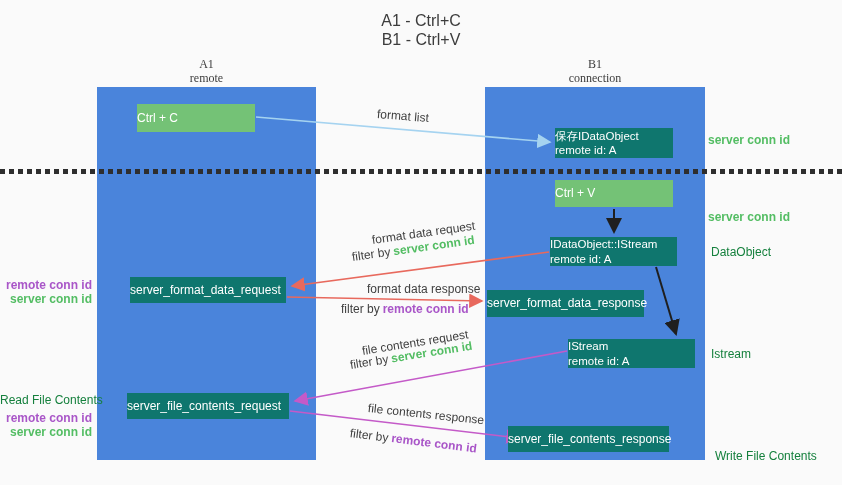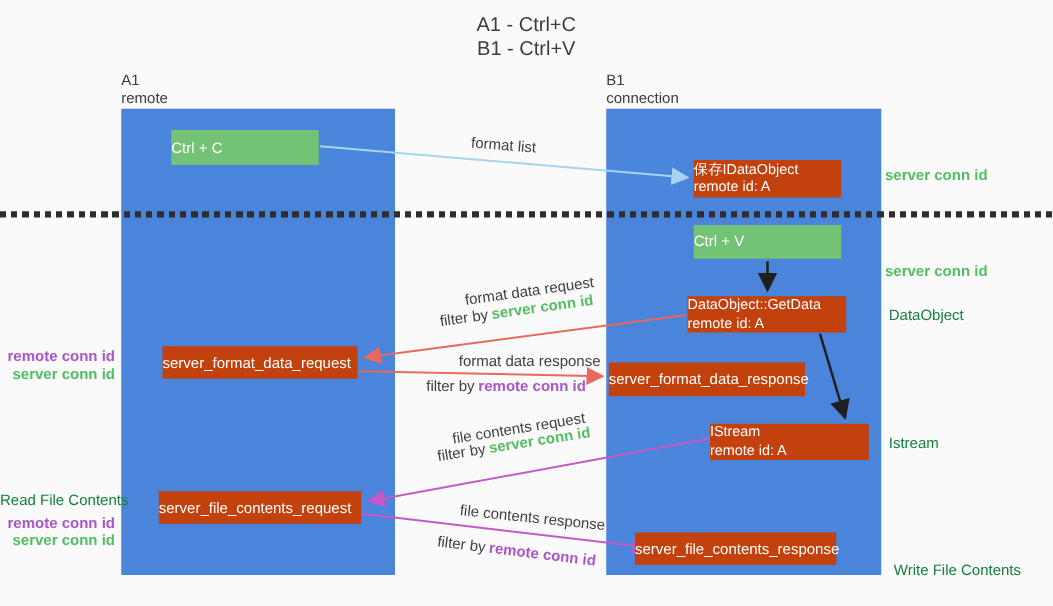--- a/index.html
+++ b/index.html
@@ -2,37 +2,37 @@
 <html><head>
 <meta charset="utf-8">
 <style>
   html,body{margin:0;padding:0;}
   body{background:#fafafa;font-family:"Liberation Sans","DejaVu Sans",sans-serif;}
   #canvas{position:relative;width:842px;height:485px;background:#fafafa;overflow:hidden;}
 
   .title-block{position:absolute;left:0;top:11px;width:842px;text-align:center;
     font-size:16px;color:#3c3c3c;line-height:19px;z-index:5;}
 
-  .col-header{position:absolute;top:57px;text-align:left;font-size:12px;color:#3c3c3c;line-height:14px;z-index:5;}
+  .col-header{position:absolute;top:57px;text-align:center;font-size:12px;color:#3c3c3c;line-height:14px;z-index:5;font-family:Liberation Serif, serif;}
   .col-header.left{left:97px;width:219px;}
   .col-header.right{left:485px;width:220px;}
 
   .column{position:absolute;top:87px;height:373px;background:#4a84db;z-index:1;}
   .column.left{left:97px;width:219px;}
   .column.right{left:485px;width:220px;}
 
   .dotted-line{position:absolute;left:0;top:169px;width:842px;height:5px;z-index:3;
     background:repeating-linear-gradient(to right,#2e2e2e 0,#2e2e2e 5px,transparent 5px,transparent 9px);}
 
   svg.arrows{position:absolute;left:0;top:0;z-index:4;}
 
   .node{position:absolute;display:flex;flex-direction:column;align-items:flex-start;justify-content:center;
     color:#fff;font-size:12px;text-align:center;z-index:6;line-height:1.22;}
   .node.green{background:#74c276;}
-  .node.orange{background:#c2410c;}
+  .node.orange{background:#0f766e;}
   .node.two-line{font-size:11.5px;}
 
   .flow-label{position:absolute;font-size:12px;color:#3f3f3f;white-space:nowrap;z-index:7;transform-origin:left center;}
   .flow-label .prefix{margin-right:3px;}
   .hl-green{color:#53bd63;font-weight:bold;}
   .hl-purple{color:#a956c8;font-weight:bold;}
 
   .side-label{position:absolute;font-size:12px;color:#15803d;white-space:nowrap;z-index:7;}
   .side-label.bold-green{color:#53bd63;font-weight:bold;}
   .side-label.bold-purple{color:#a956c8;font-weight:bold;}
@@ -93,21 +93,21 @@
   <div class="node orange two-line" style="left:555px;top:128px;width:118px;height:30px;">
     <span>保存IDataObject</span>
     <span>remote id: A</span>
   </div>
 
   <div class="node green" style="left:555px;top:180px;width:118px;height:27px;">
     <span>Ctrl + V</span>
   </div>
 
   <div class="node orange two-line" style="left:550px;top:237px;width:127px;height:29px;">
-    <span>DataObject::GetData</span>
+    <span>IDataObject::IStream</span>
     <span>remote id: A</span>
   </div>
 
   <div class="node orange" style="left:130px;top:277px;width:156px;height:26px;">
     <span>server_format_data_request</span>
   </div>
 
   <div class="node orange" style="left:487px;top:290px;width:157px;height:27px;">
     <span>server_format_data_response</span>
   </div>

